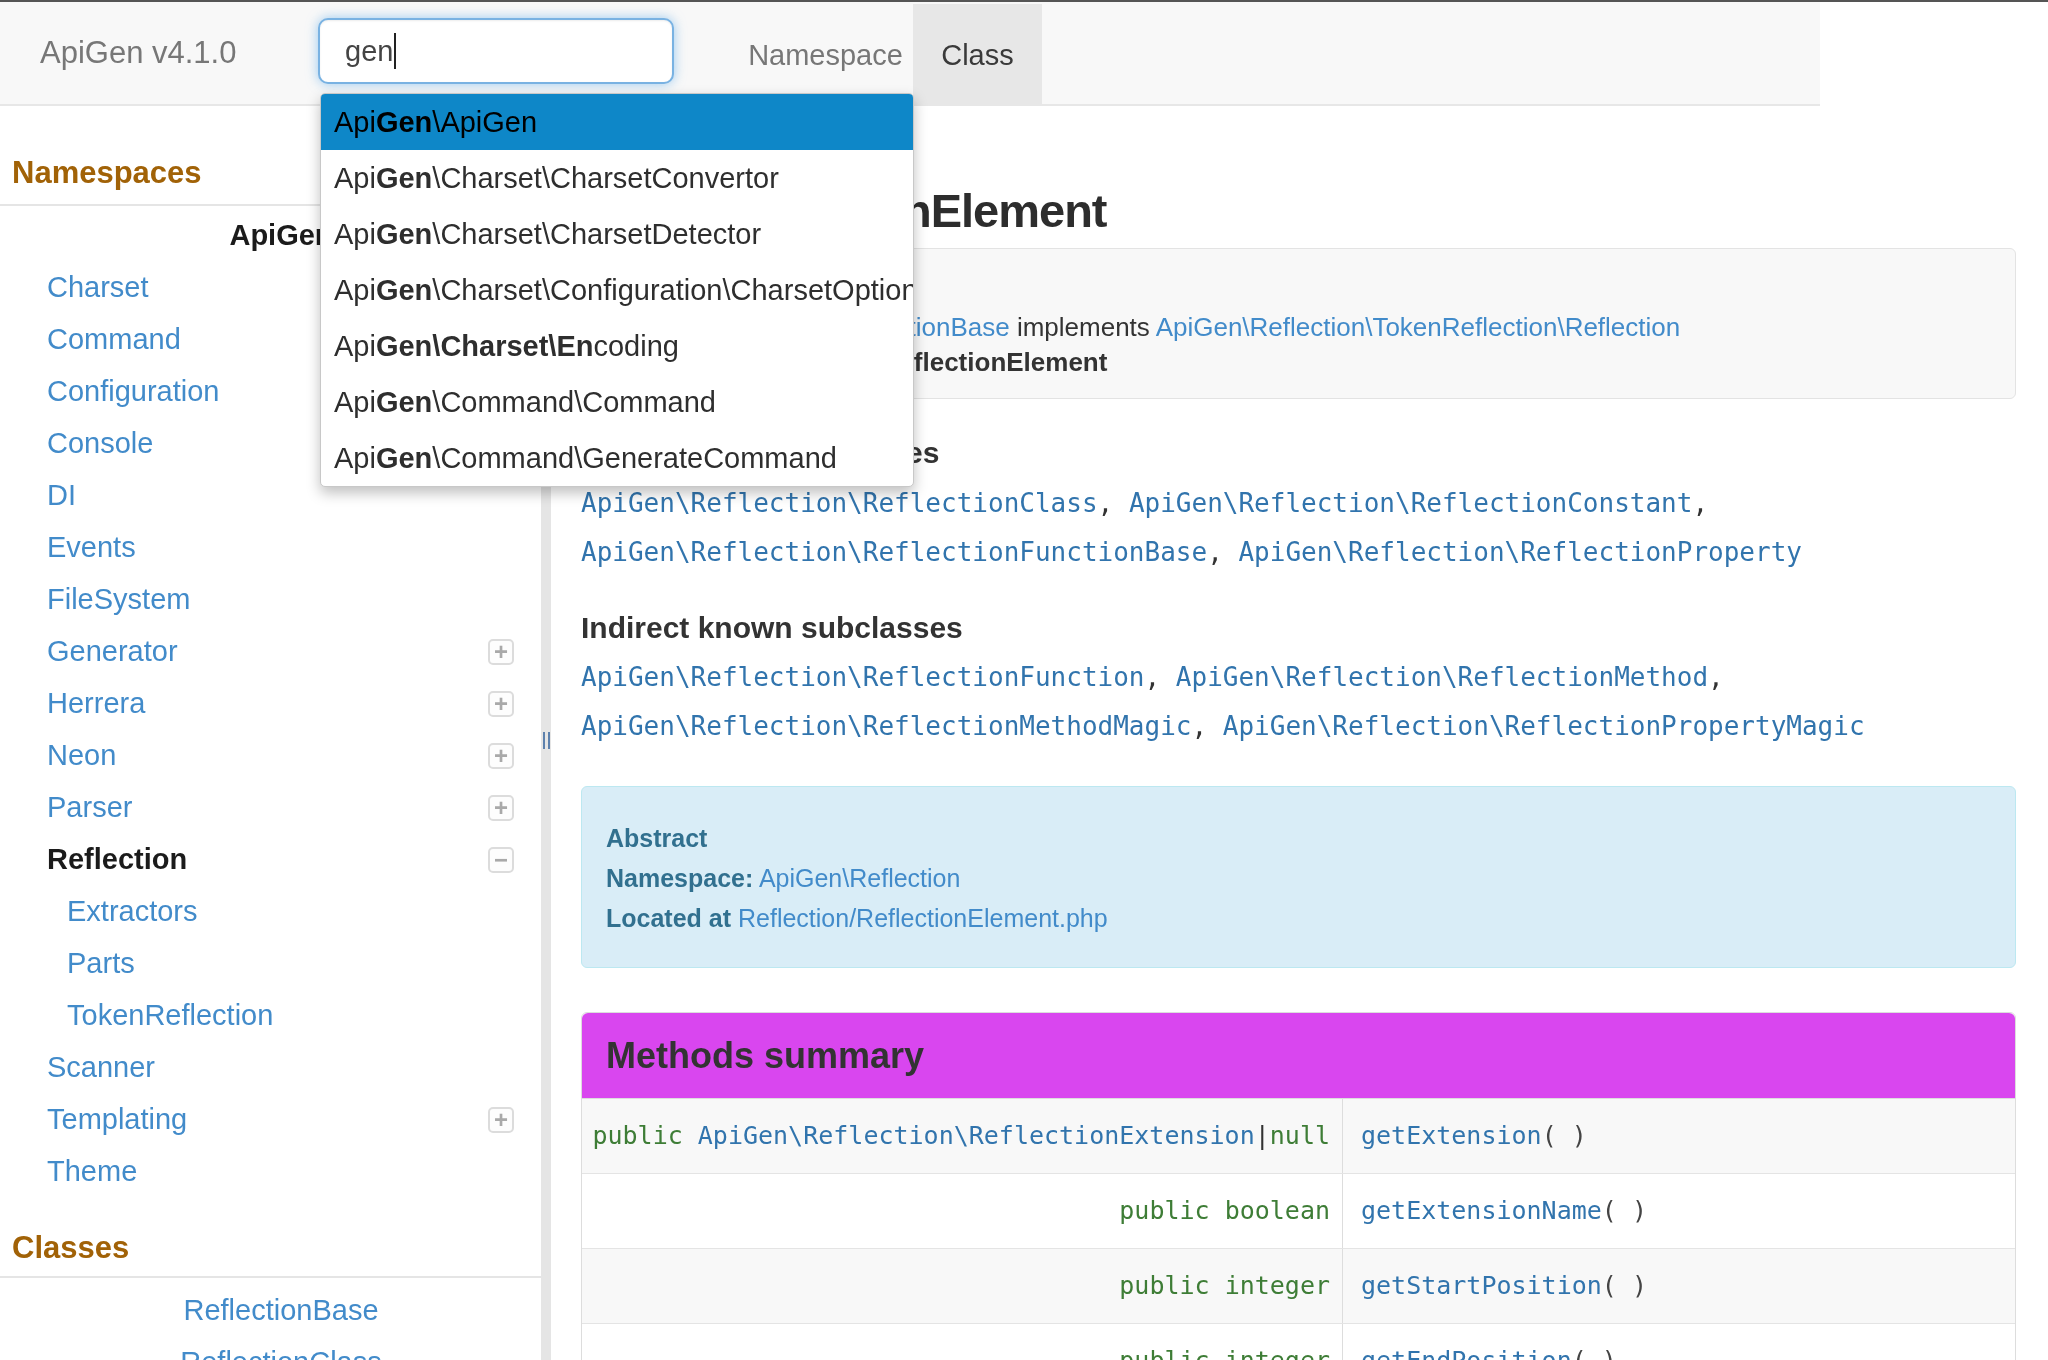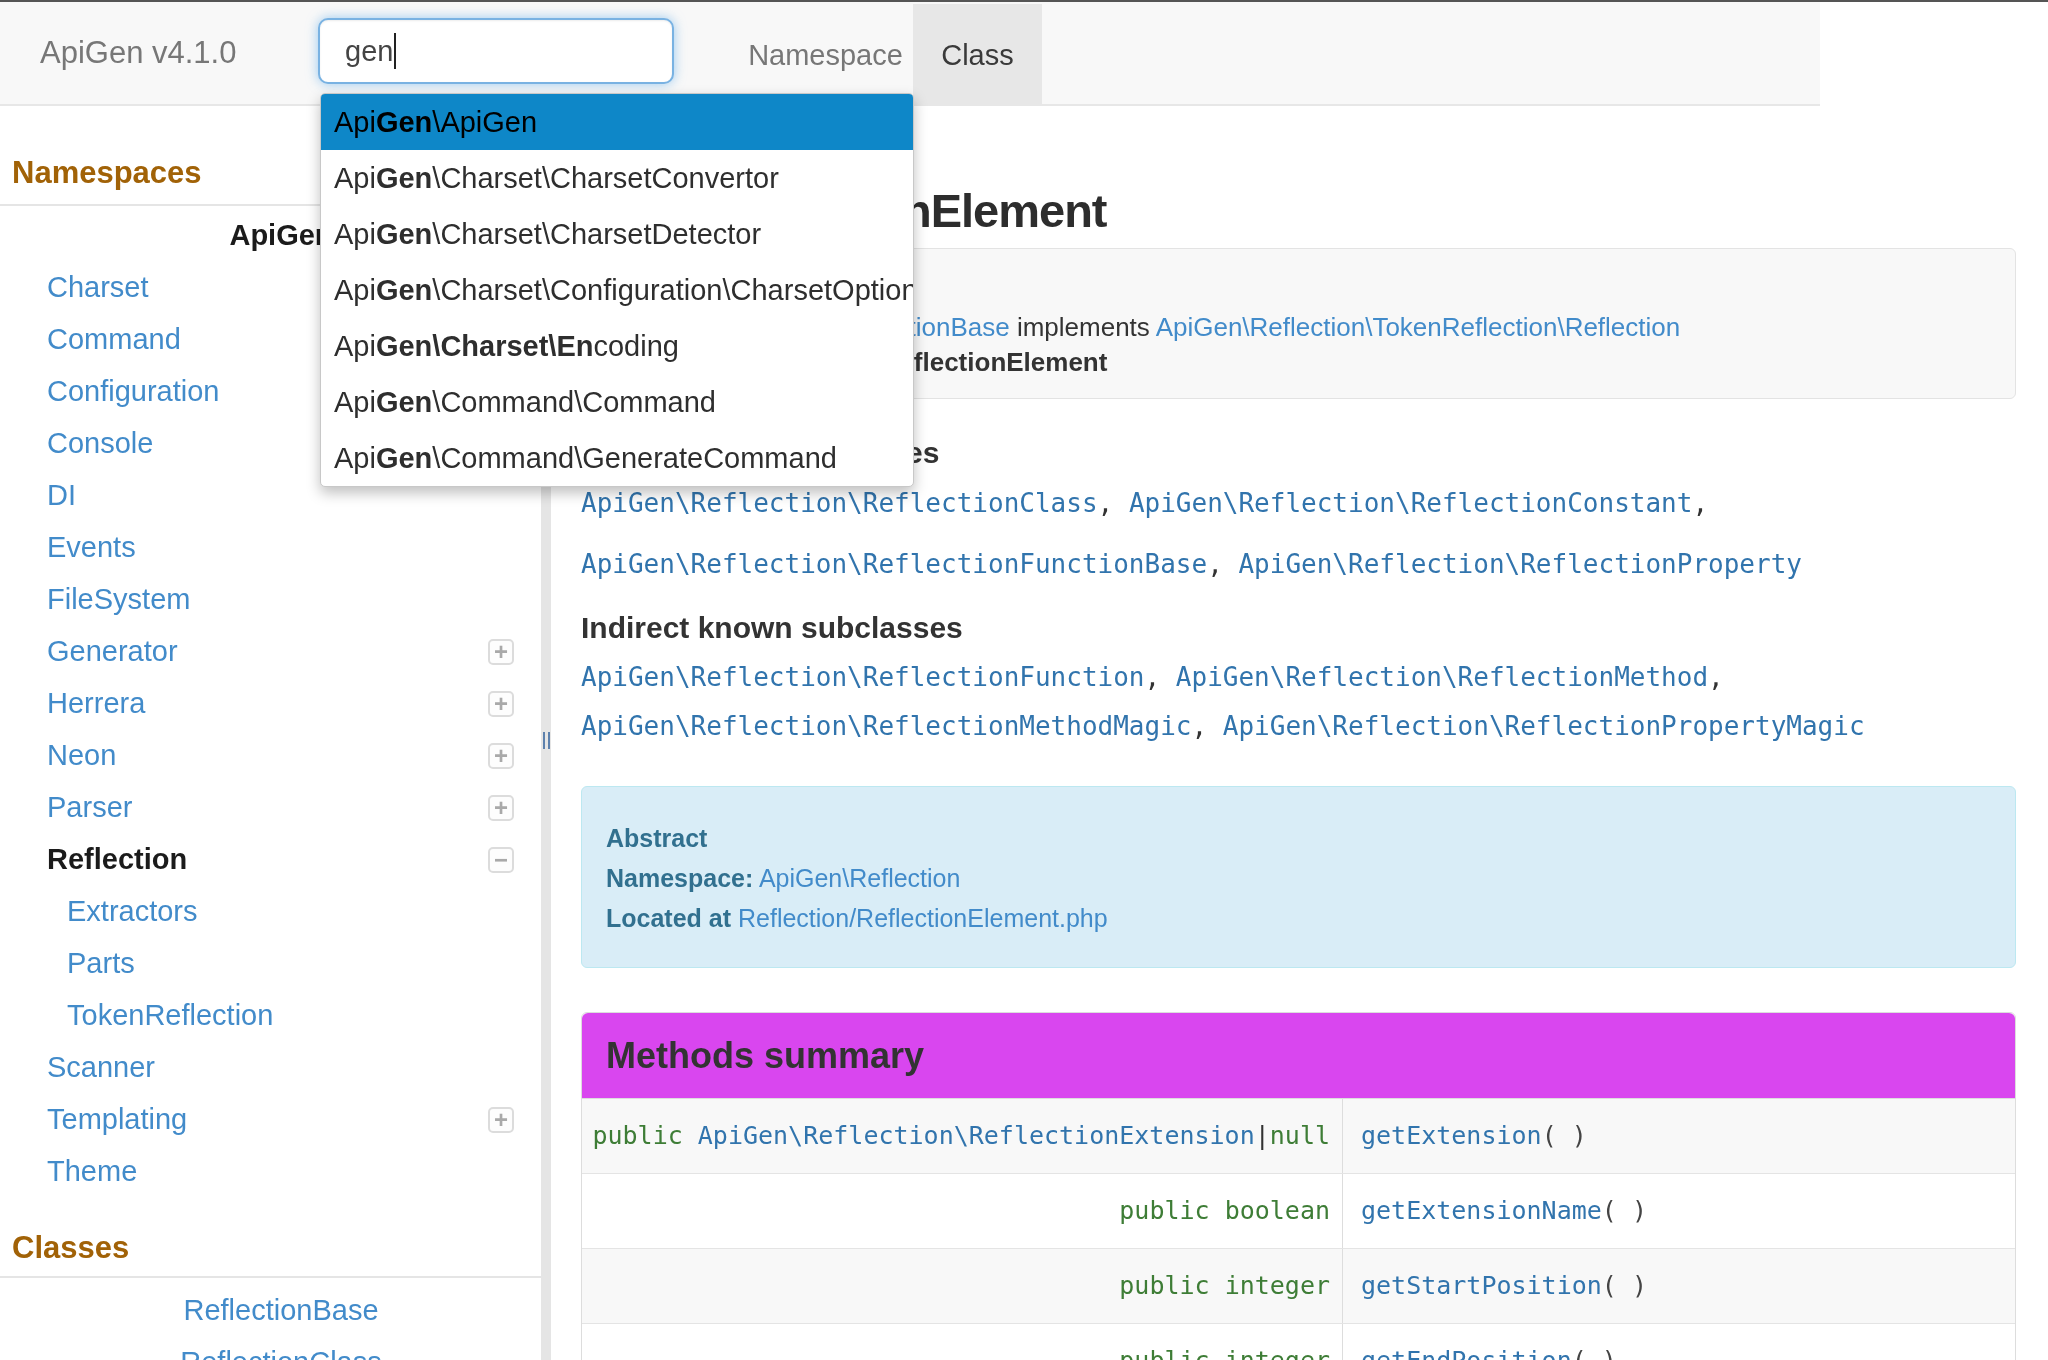--- a/index.html
+++ b/index.html
@@ -54,21 +54,21 @@
   a.mlink{color:#3174ad;text-decoration:none;}
   #tree-well{left:581px;top:248px;width:1435px;height:151px;background:#f8f8f8;
     border:1px solid #e3e3e3;border-radius:6px;box-sizing:border-box;
     padding:61px 0 0 36px;font-size:26px;}
   #tree-line1{height:35px;line-height:35px;white-space:nowrap;}
   #tree-line2{height:35px;line-height:35px;padding-left:30px;font-weight:bold;color:#333;}
   .sub-heading{left:581px;height:44px;line-height:44px;font-size:30px;font-weight:bold;color:#333;}
   #direct-heading{top:431px;} #indirect-heading{top:606px;}
   .mono-line{left:581px;height:34px;line-height:34px;font-family:"DejaVu Sans Mono",monospace;
     font-size:26px;white-space:nowrap;color:#333;}
-  #direct-line1{top:486px;} #direct-line2{top:535px;margin-top:12px;}
+  #direct-line1{top:486px;} #direct-line2{top:535px;}
   #indirect-line1{top:660px;} #indirect-line2{top:709px;}
   
   #info-box{left:581px;top:786px;width:1435px;height:182px;background:#d9edf7;
     border:1px solid #bce8f1;border-radius:6px;box-sizing:border-box;
     padding:31px 0 0 24px;font-size:25px;}
   .info-line{height:40px;line-height:40px;}
   .info-label{font-weight:bold;color:#31708f;}
   
   #methods-panel{left:581px;top:1012px;width:1435px;height:420px;background:#fff;
     border:1px solid #ddd;border-radius:6px 6px 0 0;box-sizing:border-box;}

